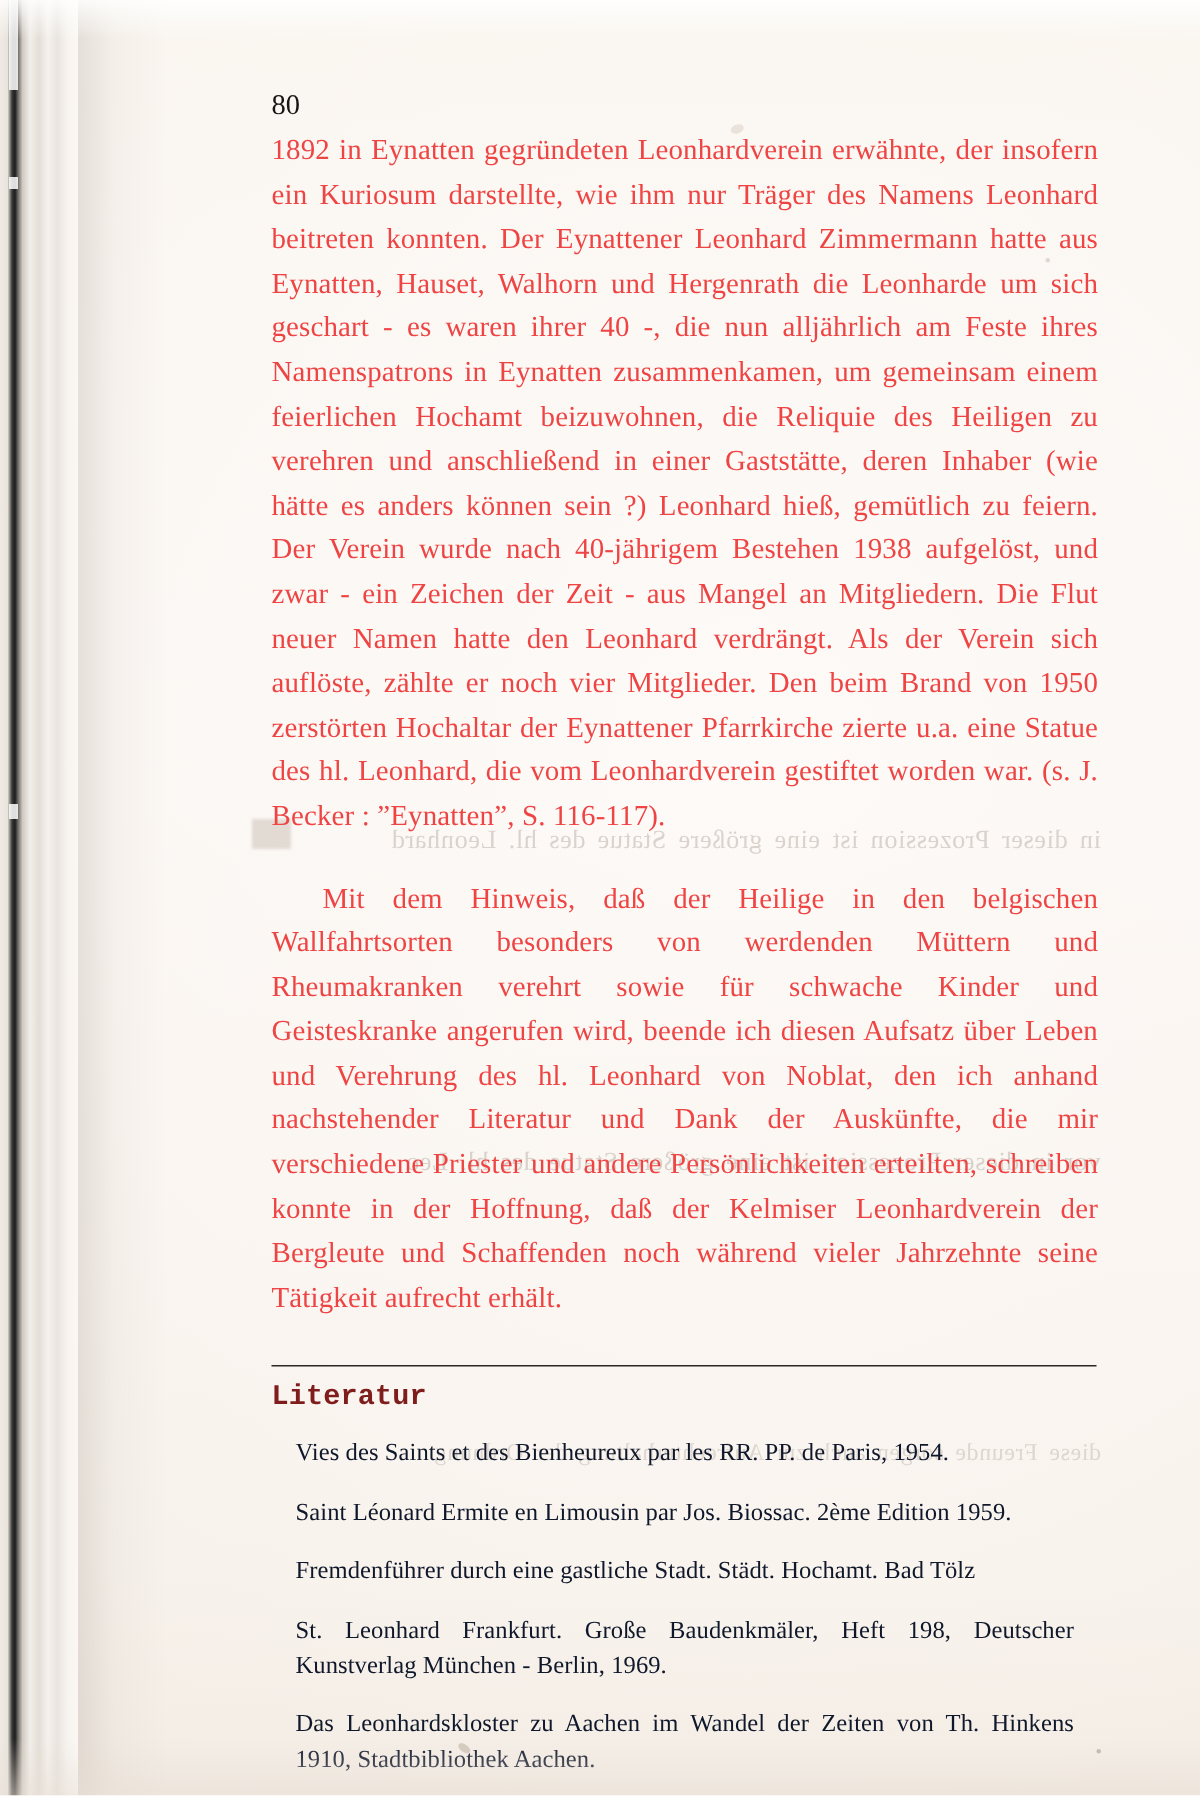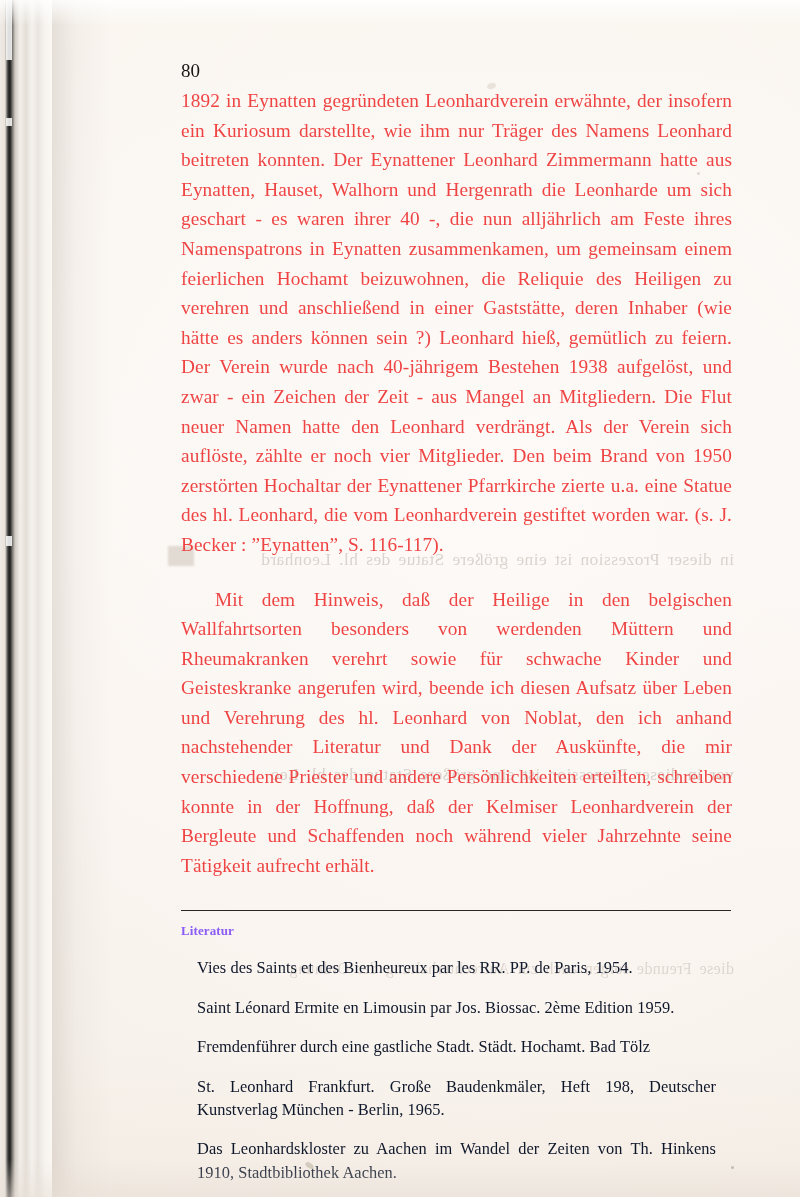--- a/index.html
+++ b/index.html
@@ -155,25 +155,25 @@
   .body-par.second { margin-top: 25px; text-indent: 34px; }
 
   hr.rule {
     border: 0;
     border-top: 1.6px solid #2a2724;
     margin: 30px 0 0 0;
     width: 550px;
   }
 
   .lit-head {
-    font-family: Liberation Serif, serif;
+    font-family: Liberation Mono, monospace;
     font-weight: bold;
-    font-size: 13px;
+    font-size: 19px;
     line-height: 18px;
-    color: #8b5cf6;
+    color: #7f1d1d;
     margin-top: 11px;
     letter-spacing: 0.1px;
   }
 
   .bib {
     margin-top: 2px;
   }
   .bib-entry {
     font-size: 16.4px;
     line-height: 23.4px;
@@ -219,21 +219,21 @@
     <p class="body-par second">Mit dem Hinweis, daß der Heilige in den belgischen Wallfahrtsorten besonders von werdenden Müttern und Rheumakranken verehrt sowie für schwache Kinder und Geisteskranke angerufen wird, beende ich diesen Aufsatz über Leben und Verehrung des hl. Leonhard von Noblat, den ich anhand nachstehender Literatur und Dank der Auskünfte, die mir verschiedene Priester und andere Persönlichkeiten erteilten, schreiben konnte in der Hoffnung, daß der Kelmiser Leonhardverein der Bergleute und Schaffenden noch während vieler Jahrzehnte seine Tätigkeit aufrecht erhält.</p>
 
     <hr class="rule">
 
     <div class="lit-head">Literatur</div>
 
     <div class="bib">
       <p class="bib-entry">Vies des Saints et des Bienheureux par les RR. PP. de Paris, 1954.</p>
       <p class="bib-entry">Saint Léonard Ermite en Limousin par Jos. Biossac. 2ème Edition 1959.</p>
       <p class="bib-entry">Fremdenführer durch eine gastliche Stadt. Städt. Hochamt. Bad Tölz</p>
-      <p class="bib-entry">St. Leonhard Frankfurt. Große Baudenkmäler, Heft 198, Deutscher Kunstverlag München - Berlin, 1965.</p>
+      <p class="bib-entry">St. Leonhard Frankfurt. Große Baudenkmäler, Heft 198, Deutscher Kunstverlag München - Berlin, 1969.</p>
       <p class="bib-entry gap">Das Leonhardskloster zu Aachen im Wandel der Zeiten von Th. Hinkens 1910, Stadtbibliothek Aachen.</p>
       <p class="bib-entry gap">Brabants Heem, Jahrg. 15, 1963 van Drs. Knippenberg, Bibliothek en Prentenkabinet, Provincial Genootschap van Kunsten en Wetenschapen in Noord Brabant 's Hertogenbosch.</p>
 
     </div>
 
   </div>
 
   <div class="gutter"></div>
   <div class="gutter-nick" style="top:0px;height:60px;"></div>
   <div class="gutter-nick" style="top:118px;height:8px;"></div>

